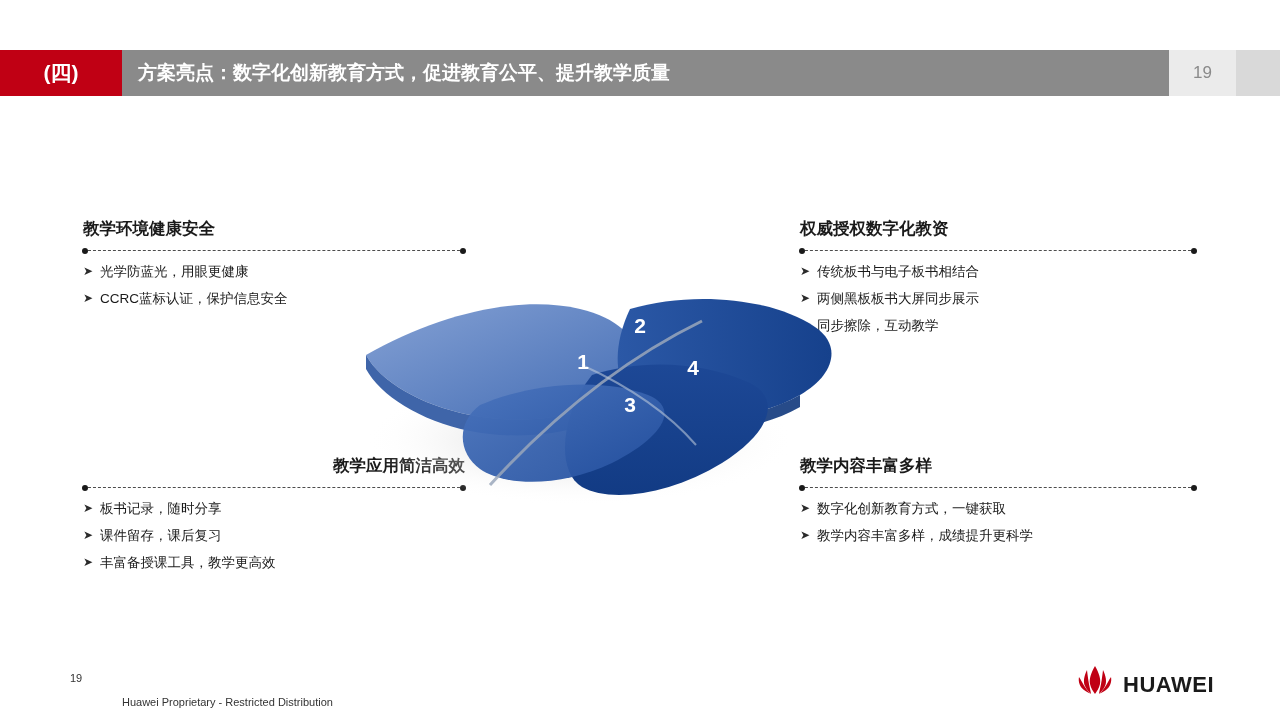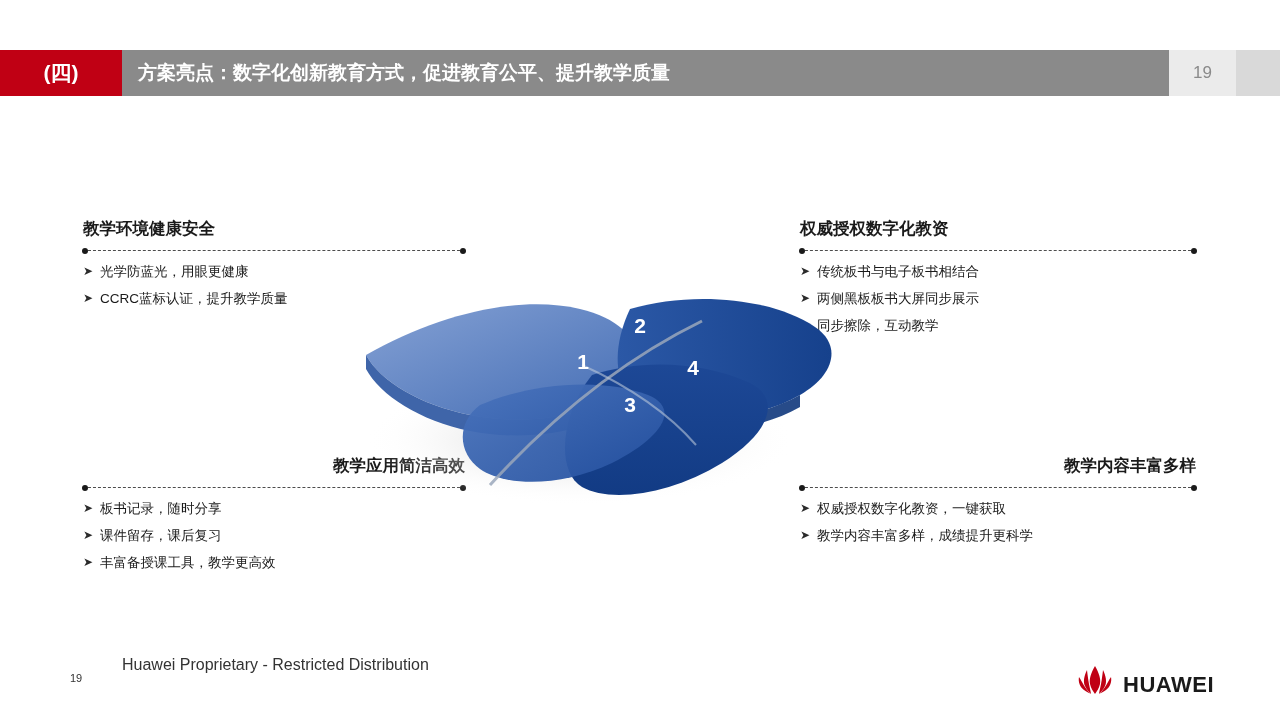--- a/index.html
+++ b/index.html
@@ -110,21 +110,21 @@
     color: #2b2b2b;
     font-size: 12px;
     margin-right: 7px;
     line-height: 1.15;
   }
 
   
   #block-tl { left: 83px;  top: 218px; width: 382px; }
   #block-tr { left: 800px; top: 218px; width: 396px; }
   #block-bl { left: 83px;  top: 455px; width: 382px; text-align: right; }
-  #block-br { left: 800px; top: 455px; width: 396px; text-align: right; }
+  #block-br { left: 800px; top: 455px; width: 396px; }
 
   
   .graphic {
     position: absolute;
     left: 330px;
     top: 255px;
     width: 530px;
     height: 290px;
   }
   .graphic svg { display: block; }
@@ -149,22 +149,22 @@
   .footer-page {
     position: absolute;
     left: 70px;
     top: 672px;
     font-size: 11px;
     color: #333333;
   }
   .footer-text {
     position: absolute;
     left: 122px;
-    top: 656px;
-    font-size: 16px;
+    top: 696px;
+    font-size: 11px;
     color: #333333;
   }
   .logo {
     position: absolute;
     right: 66px;
     top: 664px;
     display: flex;
     align-items: flex-end;
     gap: 8px;
   }
@@ -188,21 +188,21 @@
 <div class="block" id="block-tl">
   <div class="block-title">教学环境健康安全</div>
   <div class="rule"></div>
   <ul class="bullets">
     <li>
         <span class="arrow">➤</span>
         <span>光学防蓝光，用眼更健康</span>
       </li>
     <li>
         <span class="arrow">➤</span>
-        <span>CCRC蓝标认证，提升教学质量</span>
+        <span>CCRC蓝标认证，保护信息安全</span>
       </li>
   </ul>
 </div>
 
 <div class="block" id="block-tr">
   <div class="block-title">权威授权数字化教资</div>
   <div class="rule"></div>
   <ul class="bullets">
     <li>
         <span class="arrow">➤</span>
@@ -237,21 +237,21 @@
       </li>
   </ul>
 </div>
 
 <div class="block" id="block-br">
   <div class="block-title">教学内容丰富多样</div>
   <div class="rule"></div>
   <ul class="bullets">
     <li>
         <span class="arrow">➤</span>
-        <span>权威授权数字化教资，一键获取</span>
+        <span>数字化创新教育方式，一键获取</span>
       </li>
     <li>
         <span class="arrow">➤</span>
         <span>教学内容丰富多样，成绩提升更科学</span>
       </li>
   </ul>
 </div>
 
 <div class="graphic">
   <svg width="530" height="290" viewBox="0 0 530 290">

